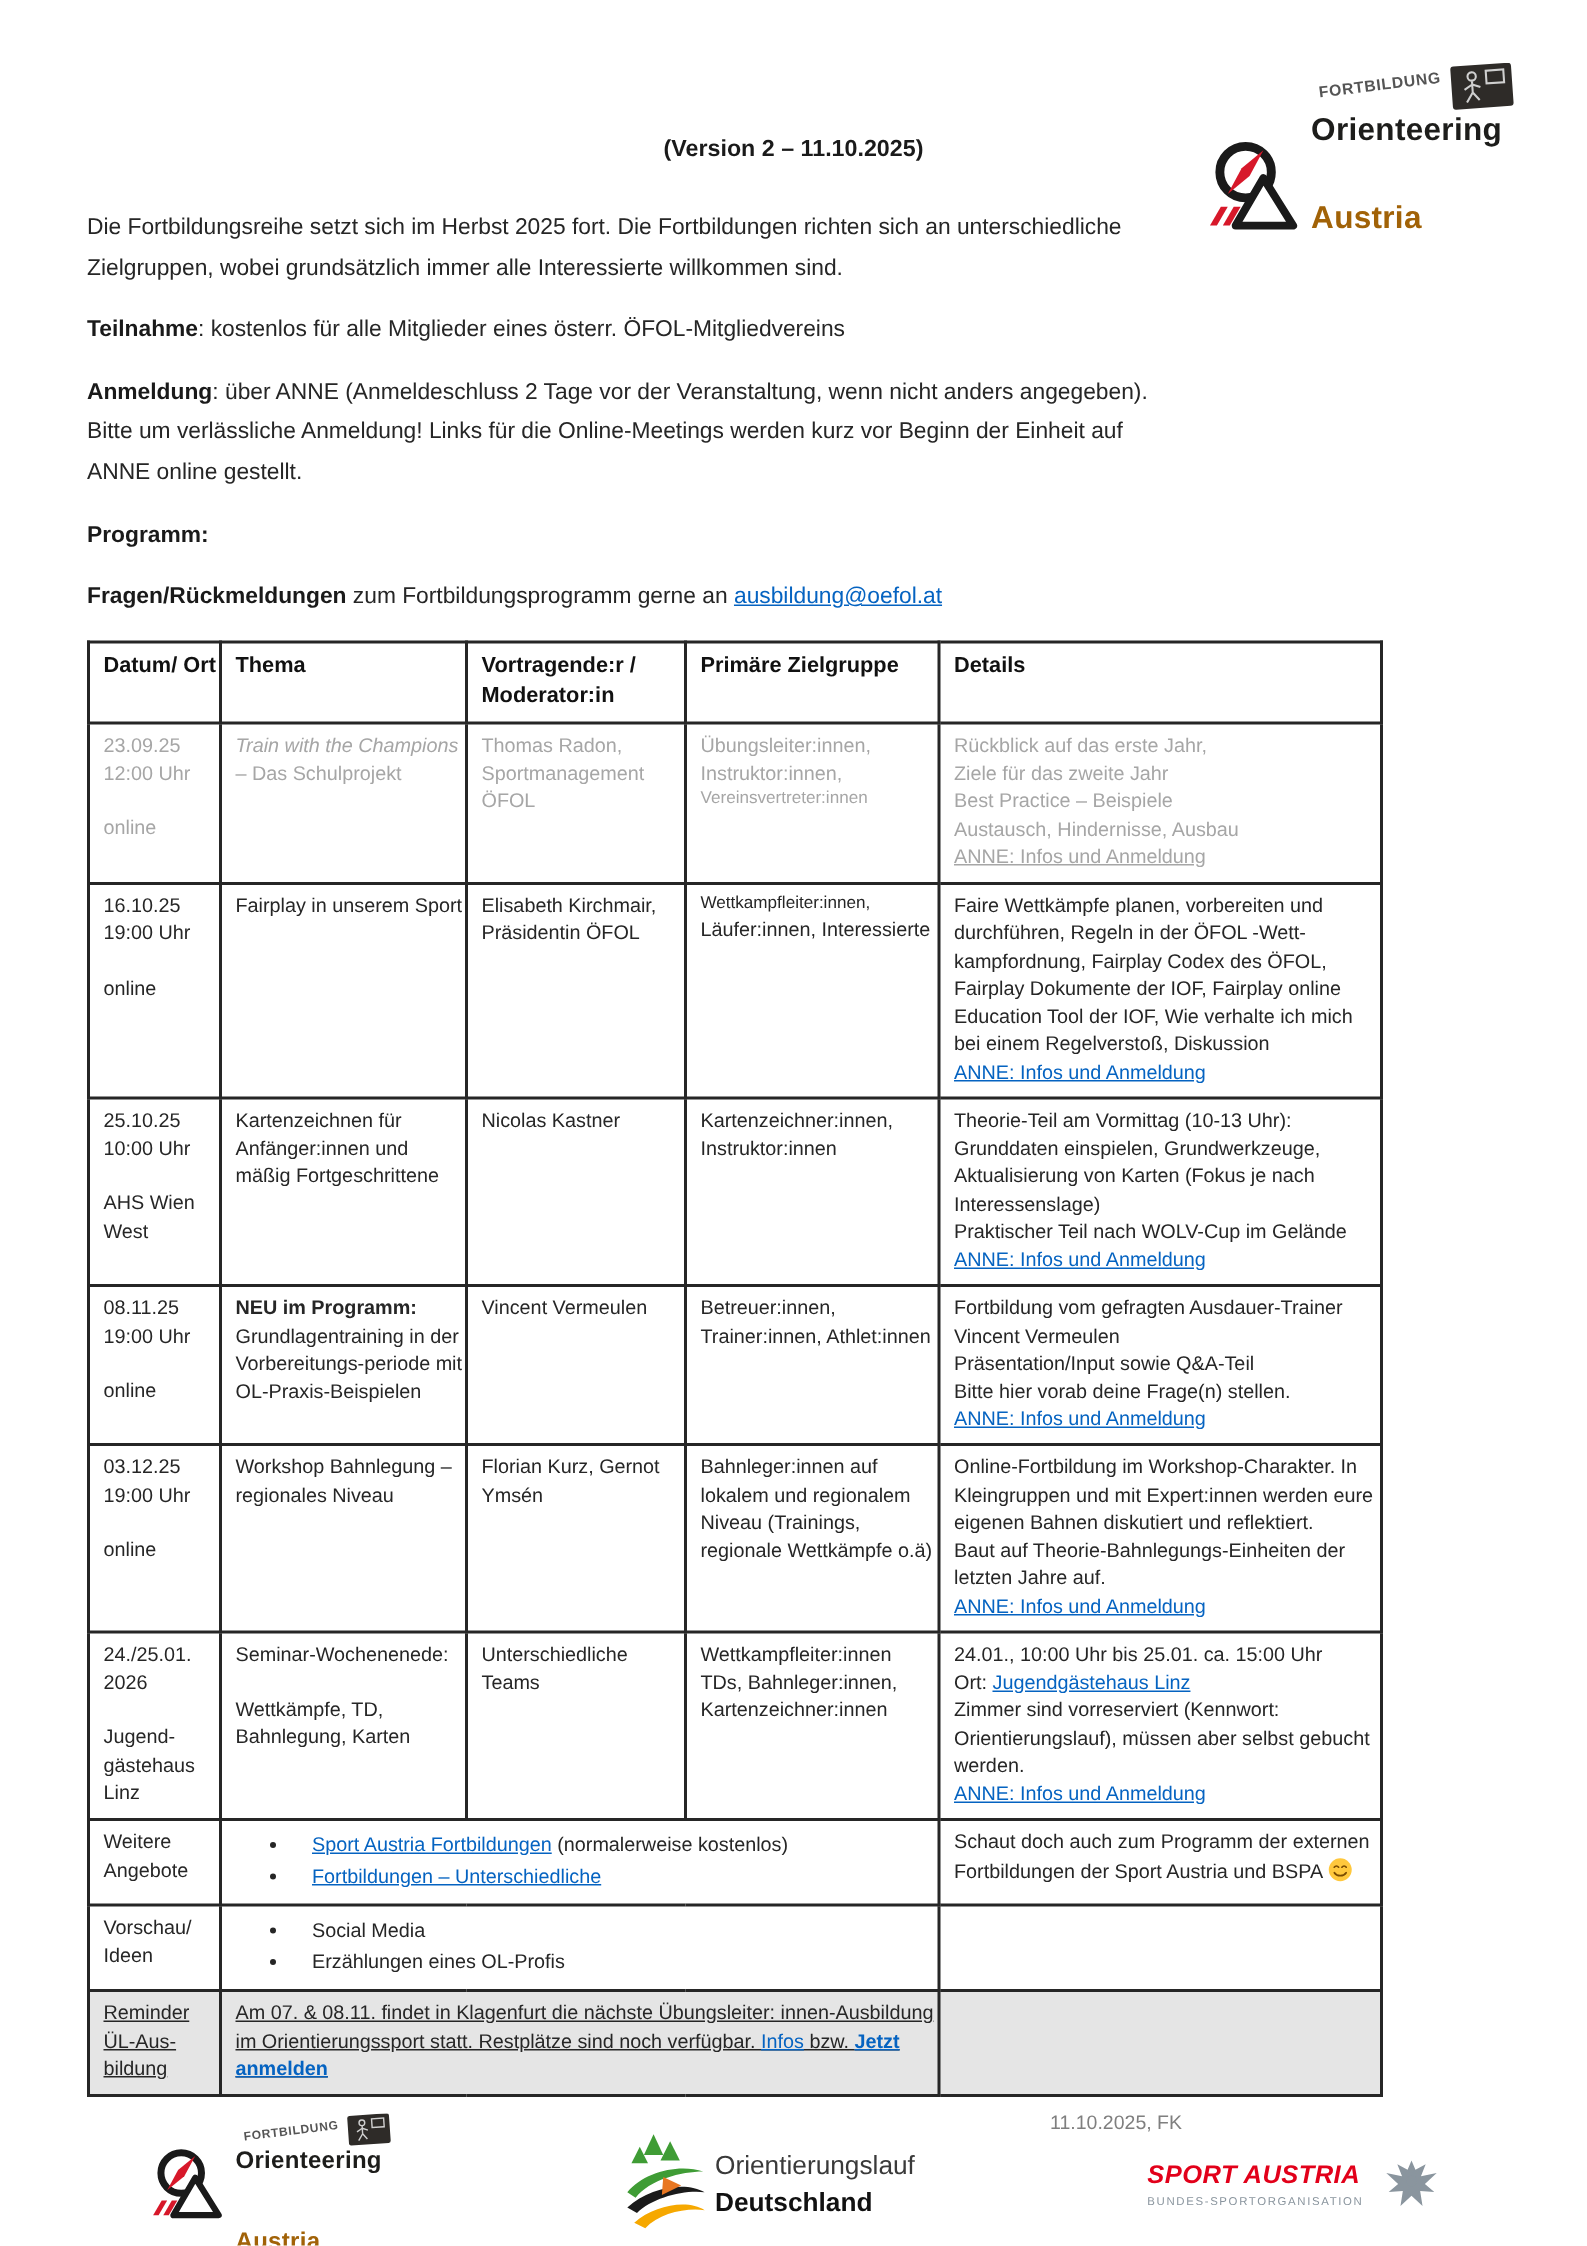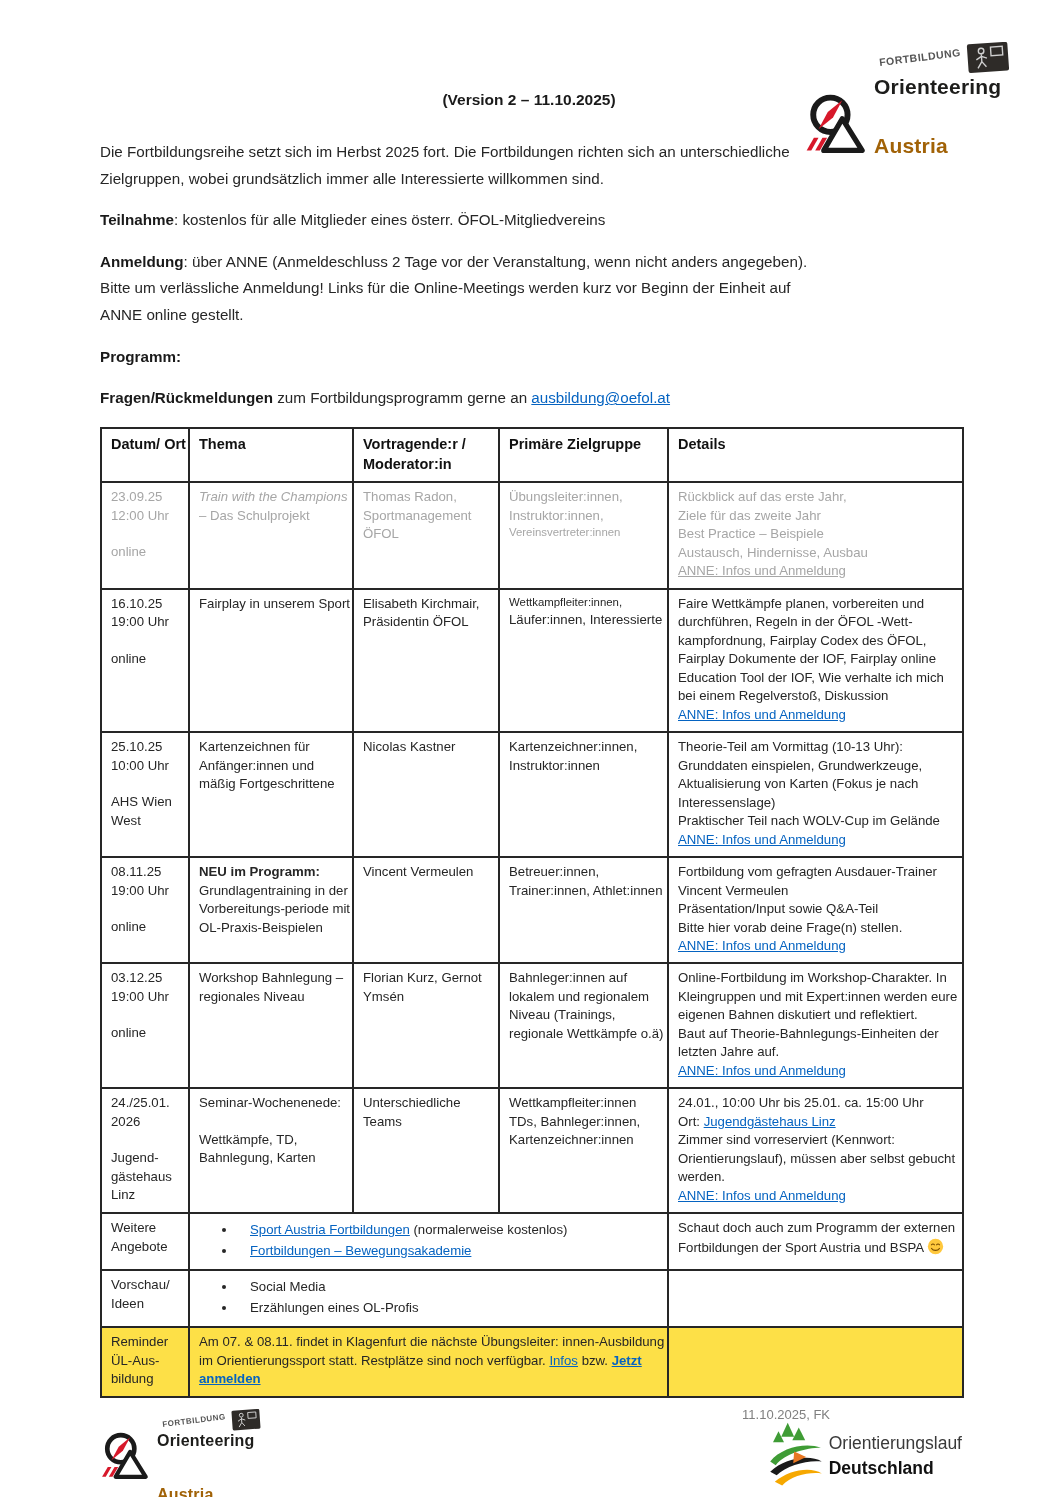--- a/index.html
+++ b/index.html
@@ -2,21 +2,21 @@
 <html lang="de"><head>
 <meta charset="utf-8">
 <style>
   * { margin:0; padding:0; box-sizing:border-box; }
   html,body { background:#ffffff; }
   body {
     width:1058px; height:1497px; position:relative; overflow:hidden;
     font-family:"Liberation Sans", sans-serif; color:#262626;
     -webkit-font-smoothing:antialiased;
   }
-  .content { margin-left:100px; width:730px; }
+  .content { margin-left:58px; width:730px; }
 
   
   .doc-header { padding-top:84px; text-align:center; }
   .doc-title { font-size:20.5px; font-weight:bold; color:#1a1a1a; }
   .doc-subtitle { font-size:15.5px; font-weight:bold; margin-top:7px; color:#1a1a1a; }
 
   .header-logo {
     position:absolute; top:42px; right:48px; display:flex; align-items:flex-end; gap:4px;
   }
   .header-logo .compass { width:66px; height:66px; }
@@ -45,21 +45,21 @@
   .program th { font-size:14.5px; font-weight:bold; height:54px; color:#111; }
   .place { margin-top:18px; }
   .gap-top { margin-top:18px; }
   .aud-small { font-size:11.4px; }
   .cell-small { font-size:12.2px; }
   tr.past td { color:#a6a6a6; }
   tr.past .link-gray { color:#a6a6a6; text-decoration:underline; }
   .anne { display:inline-block; }
   ul.bullets { margin:1px 0 2px 0; padding-left:38px; }
   ul.bullets li { padding-left:13px; margin:2px 0; }
-  tr.reminder td { background:#fde047; }
+  tr.reminder td { background:#e5e5e5;text-decoration:underline; }
   .bold { font-weight:bold; }
   .italic { font-style:italic; }
   .smiley { width:17px; height:17px; vertical-align:-3px; }
 
   .footer-note { text-align:right; margin-top:9px; font-size:13px; color:#7f7f7f; }
 
   
   .footer-logos {
     position:absolute; top:1409px; left:100px; width:862px;
     display:flex; justify-content:space-between; align-items:center;
@@ -243,21 +243,21 @@
         <div>Zimmer sind vorreserviert (Kennwort: Orientierungslauf), müssen aber selbst gebucht werden.</div>
         <a class="anne">ANNE: Infos und Anmeldung</a>
       </td>
     </tr>
 
     <tr>
       <td class="bold">Weitere Angebote</td>
       <td colspan="3">
         <ul class="bullets">
           <li><a>Sport Austria Fortbildungen</a><span> (normalerweise kostenlos)</span></li>
-          <li><a>Fortbildungen – Bewegungsakademie</a></li>
+          <li><a>Fortbildungen – Unterschiedliche</a></li>
         </ul>
       </td>
       <td>
         <span>Schaut doch auch zum Programm der externen Fortbildungen der Sport Austria und BSPA </span><svg class="smiley" viewBox="0 0 20 20">
               <circle cx="10" cy="10" r="9" fill="#ffc83d"></circle>
               <path d="M5.3 8 C6.2 6.7, 7.8 6.7, 8.7 8" stroke="#7a4b00" stroke-width="1.3" fill="none" stroke-linecap="round"></path>
               <path d="M11.3 8 C12.2 6.7, 13.8 6.7, 14.7 8" stroke="#7a4b00" stroke-width="1.3" fill="none" stroke-linecap="round"></path>
               <path d="M5.4 12.3 C7.4 15.4, 12.6 15.4, 14.6 12.3" stroke="#7a4b00" stroke-width="1.4" fill="none" stroke-linecap="round"></path>
             </svg>
       </td>
@@ -329,14 +329,26 @@
       <path d="M2 55 C18 40, 45 36, 58 44 C43 42, 20 48, 9 59 Z" fill="#1a1a1a"></path>
       <path d="M7 66 C22 53, 46 49, 58 57 C45 55, 25 59, 15 70 Z" fill="#f6a800"></path>
       <polygon points="28,33 41,39 27,46" fill="#e87722"></polygon>
     </svg>
     <div>
       <div class="de-line1">Orientierungslauf</div>
       <div class="de-line2">Deutschland</div>
     </div>
   </div>
 
+  <div class="flogo">
+    <div class="sa-text">
+      <div class="sa-line1">SPORT AUSTRIA</div>
+      <div class="sa-line2">BUNDES-SPORTORGANISATION</div>
+    </div>
+    <svg class="eagle" viewBox="0 0 40 40">
+      <g fill="#8a959e">
+        <path d="M20 5 L22.5 11 L29 7.5 L26 15 L36 13 L28.5 20 L34.5 25 L25.5 24.5 L27 34 L20 27.5 L13 34 L14.5 24.5 L5.5 25 L11.5 20 L4 13 L14 15 L11 7.5 L17.5 11 Z"></path>
+        <circle cx="20" cy="18" r="3.4"></circle>
+      </g>
+    </svg>
+  </div>
 
 </div>
 
 </body></html>

